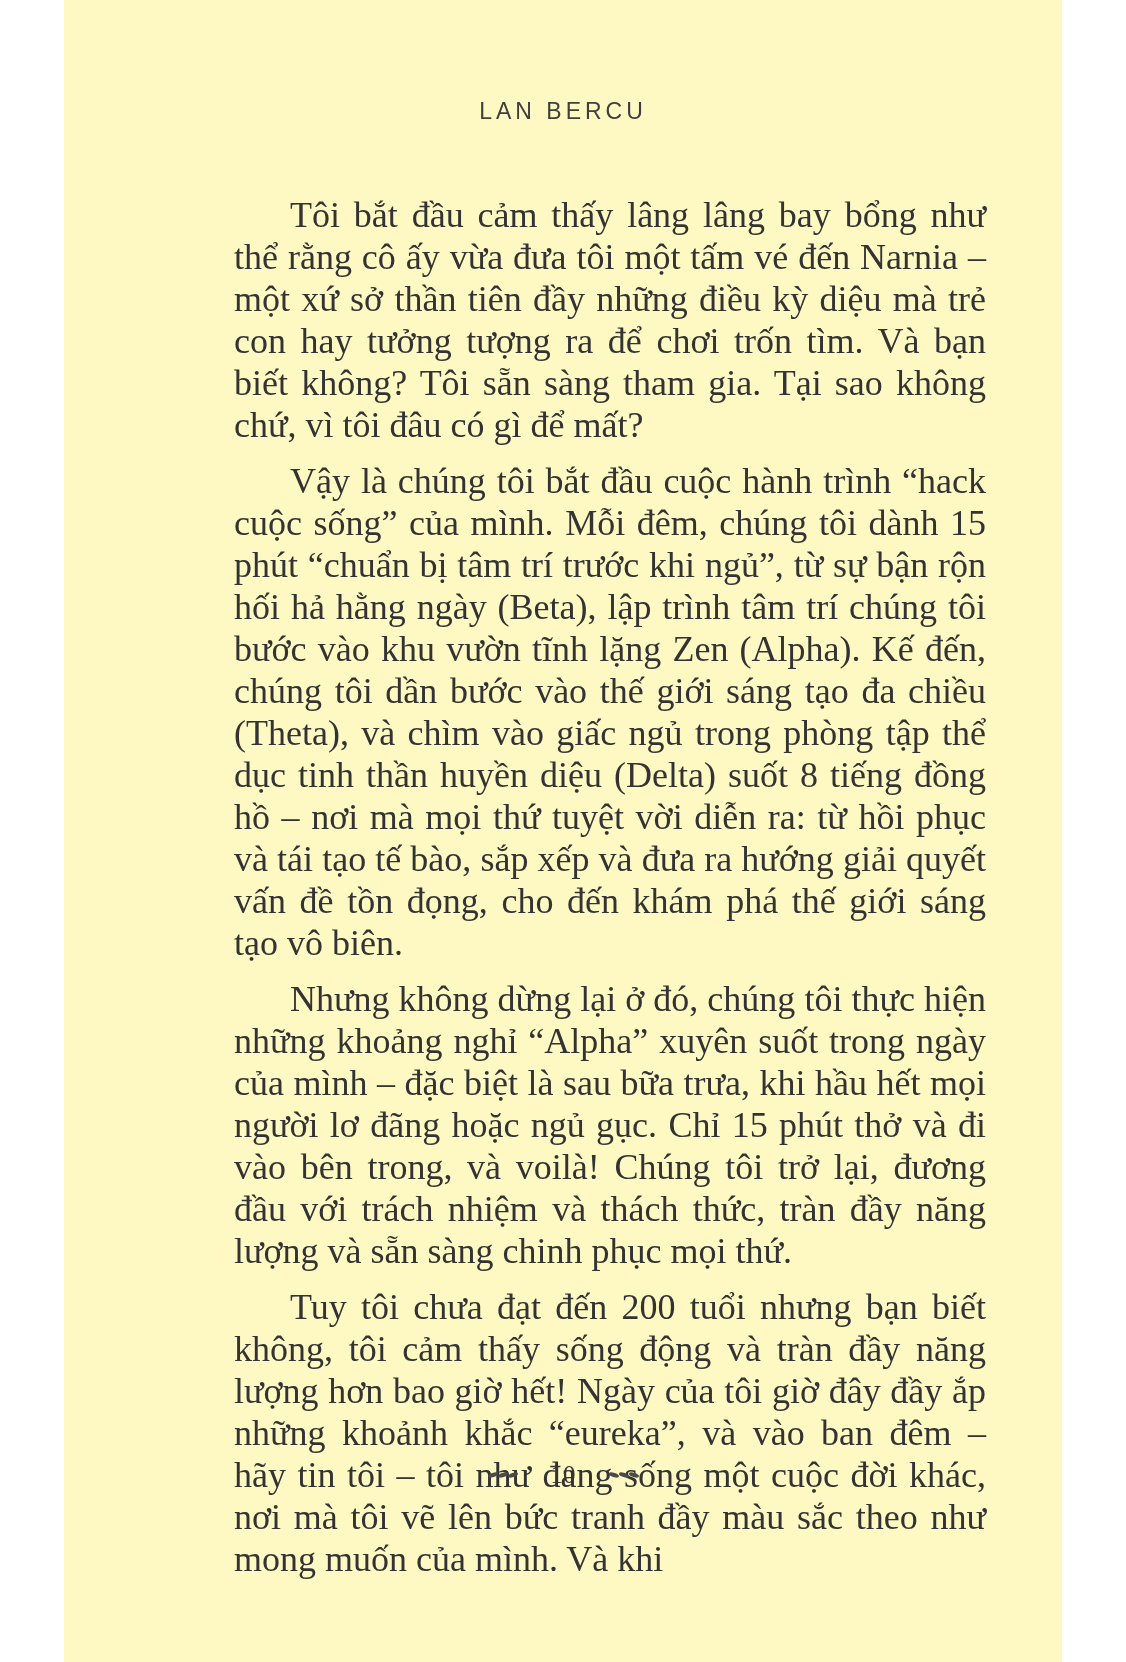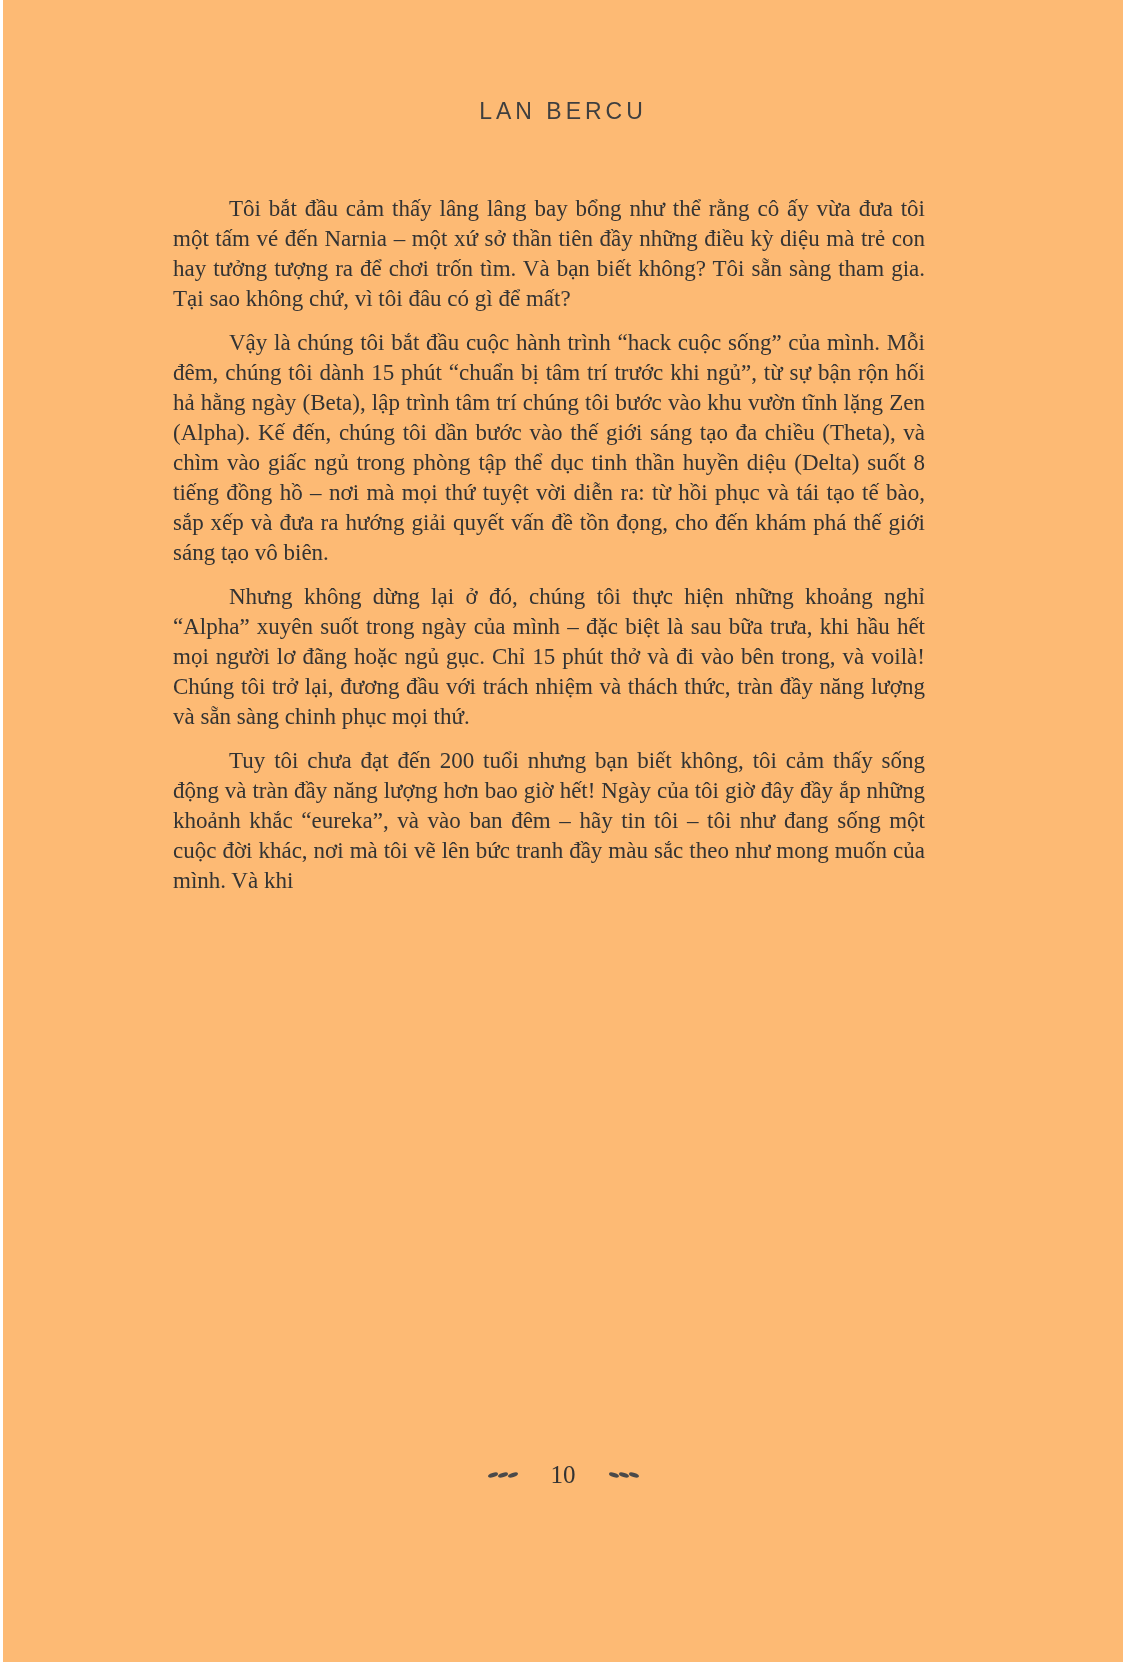--- a/index.html
+++ b/index.html
@@ -2,24 +2,24 @@
 <html><head>
 <meta charset="utf-8">
 <style>
   html, body {
     margin: 0;
     padding: 0;
     background: #ffffff;
   }
   .page {
     position: relative;
-    width: 1120px;
+    width: 998px;
     height: 1662px;
     margin: 0 auto;
-    background: #fdba74;
+    background: #fef9c3;
     font-family: "Liberation Serif", "DejaVu Serif", serif;
     overflow: hidden;
   }
   .page-header {
     position: absolute;
     top: 98px;
     left: 0;
     width: 100%;
     text-align: center;
   }
@@ -32,22 +32,22 @@
   }
   .body-text {
     position: absolute;
     top: 194px;
     left: 170px;
     width: 752px;
     color: #333333;
   }
   .body-text p {
     margin: 0 0 14px 0;
-    font-size: 23px;
-    line-height: 30px;
+    font-size: 36px;
+    line-height: 42px;
     text-align: justify;
     text-indent: 56px;
   }
   .italic {
   }
   .page-footer {
     position: absolute;
     top: 1462px;
     left: 0;
     width: 100%;

